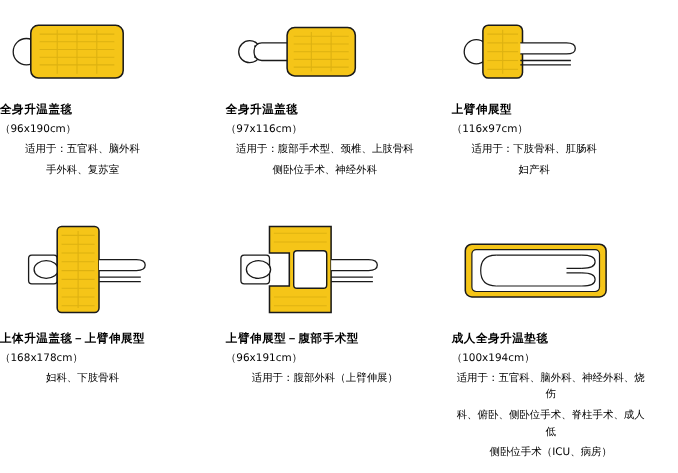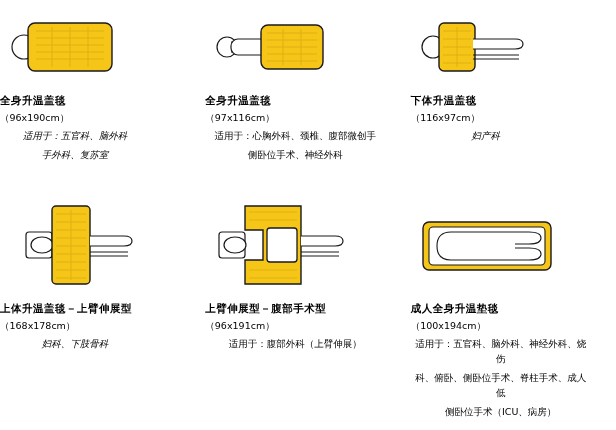--- a/index.html
+++ b/index.html
@@ -57,21 +57,20 @@
     margin-top: 4px;
     text-align: center;
     line-height: 15px;
     width: 168px;
   }
   .desc.wide {
     width: 180px;
   }
   .desc.narrow {
     width: 150px;
-    font-style: italic;
   }
 </style>
 </head>
 <body>
 
 <div class="grid">
 
   <div class="cell">
     <div class="art">
       <svg width="120" height="72" viewBox="0 0 120 72">
@@ -108,21 +107,21 @@
           <line x1="62" y1="36" x2="112" y2="36"></line>
           <line x1="62" y1="43" x2="112" y2="43"></line>
           <line x1="62" y1="50" x2="112" y2="50"></line>
           <line x1="78" y1="18" x2="78" y2="54"></line>
           <line x1="96" y1="18" x2="96" y2="54"></line>
         </g>
       </svg>
     </div>
     <div class="title">全身升温盖毯</div>
     <div class="dims">（97x116cm）</div>
-    <div class="desc wide">适用于：心胸外科、颈椎、腹部微创手</div>
+    <div class="desc wide">适用于：腹部手术型、颈椎、上肢骨科</div>
     <div class="desc wide">侧卧位手术、神经外科</div>
   </div>
 
   <div class="cell">
     <div class="art">
       <svg width="130" height="72" viewBox="0 0 130 72">
         <circle cx="22" cy="36" r="11" fill="#ffffff" stroke="#1a1a1a" stroke-width="1.2"></circle>
         <rect x="28" y="12" width="36" height="48" rx="5" ry="5" fill="#F5C518" stroke="#1a1a1a" stroke-width="1.4"></rect>
         <g stroke="#d9ae10" stroke-width="1" opacity="0.85">
           <line x1="32" y1="20" x2="60" y2="20"></line>
@@ -130,22 +129,23 @@
           <line x1="32" y1="36" x2="60" y2="36"></line>
           <line x1="32" y1="44" x2="60" y2="44"></line>
           <line x1="32" y1="52" x2="60" y2="52"></line>
           <line x1="46" y1="16" x2="46" y2="56"></line>
         </g>
         <path d="M62 28 H104 Q112 28 112 33 Q112 38 104 38 H62" fill="#ffffff" stroke="#1a1a1a" stroke-width="1.2"></path>
         <path d="M62 44 H108" stroke="#1a1a1a" stroke-width="1.2" fill="none"></path>
         <path d="M62 48 H108" stroke="#1a1a1a" stroke-width="1.2" fill="none"></path>
       </svg>
     </div>
-    <div class="title">下体升温盖毯</div>
+    <div class="title">上臂伸展型</div>
     <div class="dims">（116x97cm）</div>
+    <div class="desc narrow">适用于：下肢骨科、肛肠科</div>
     <div class="desc narrow">妇产科</div>
   </div>
 
   <div class="cell">
     <div class="art tall">
       <svg width="150" height="96" viewBox="0 0 150 96">
         <rect x="26" y="34" width="26" height="26" rx="3" fill="#ffffff" stroke="#1a1a1a" stroke-width="1.2"></rect>
         <ellipse cx="42" cy="47" rx="11" ry="8" fill="#ffffff" stroke="#1a1a1a" stroke-width="1.2"></ellipse>
         <rect x="52" y="8" width="38" height="78" rx="4" ry="4" fill="#F5C518" stroke="#1a1a1a" stroke-width="1.4"></rect>
         <g stroke="#d9ae10" stroke-width="1" opacity="0.85">

